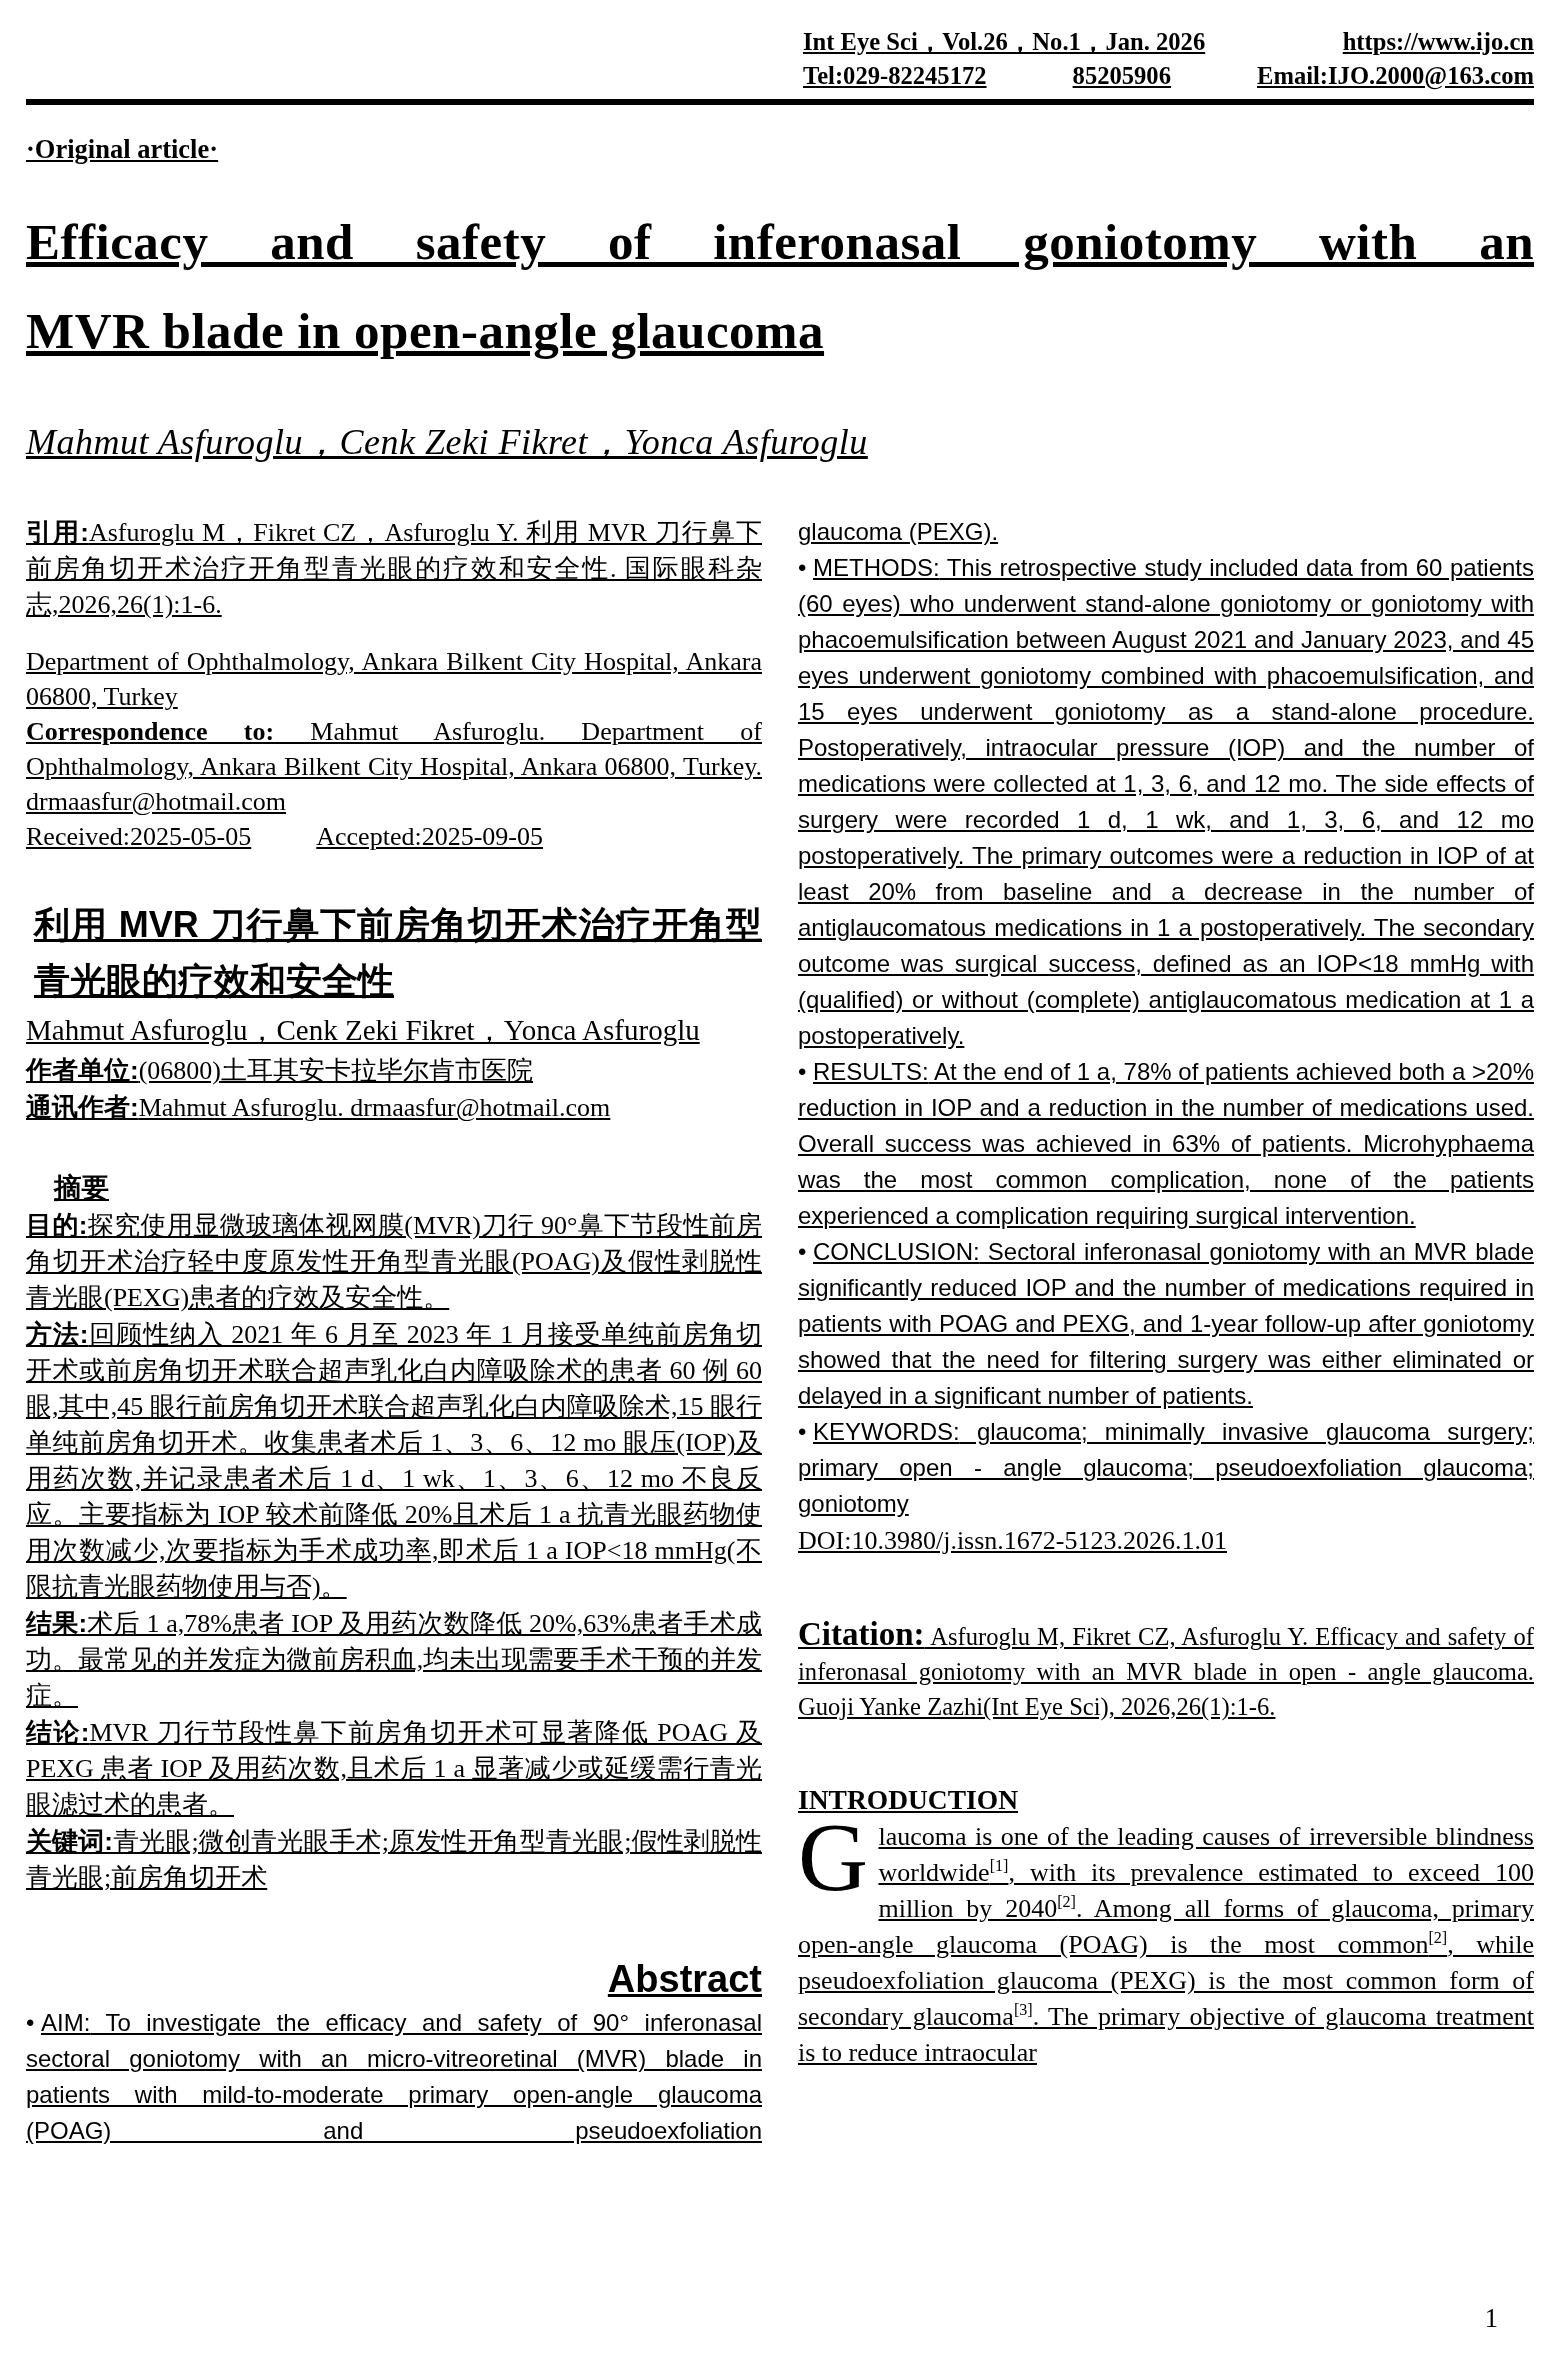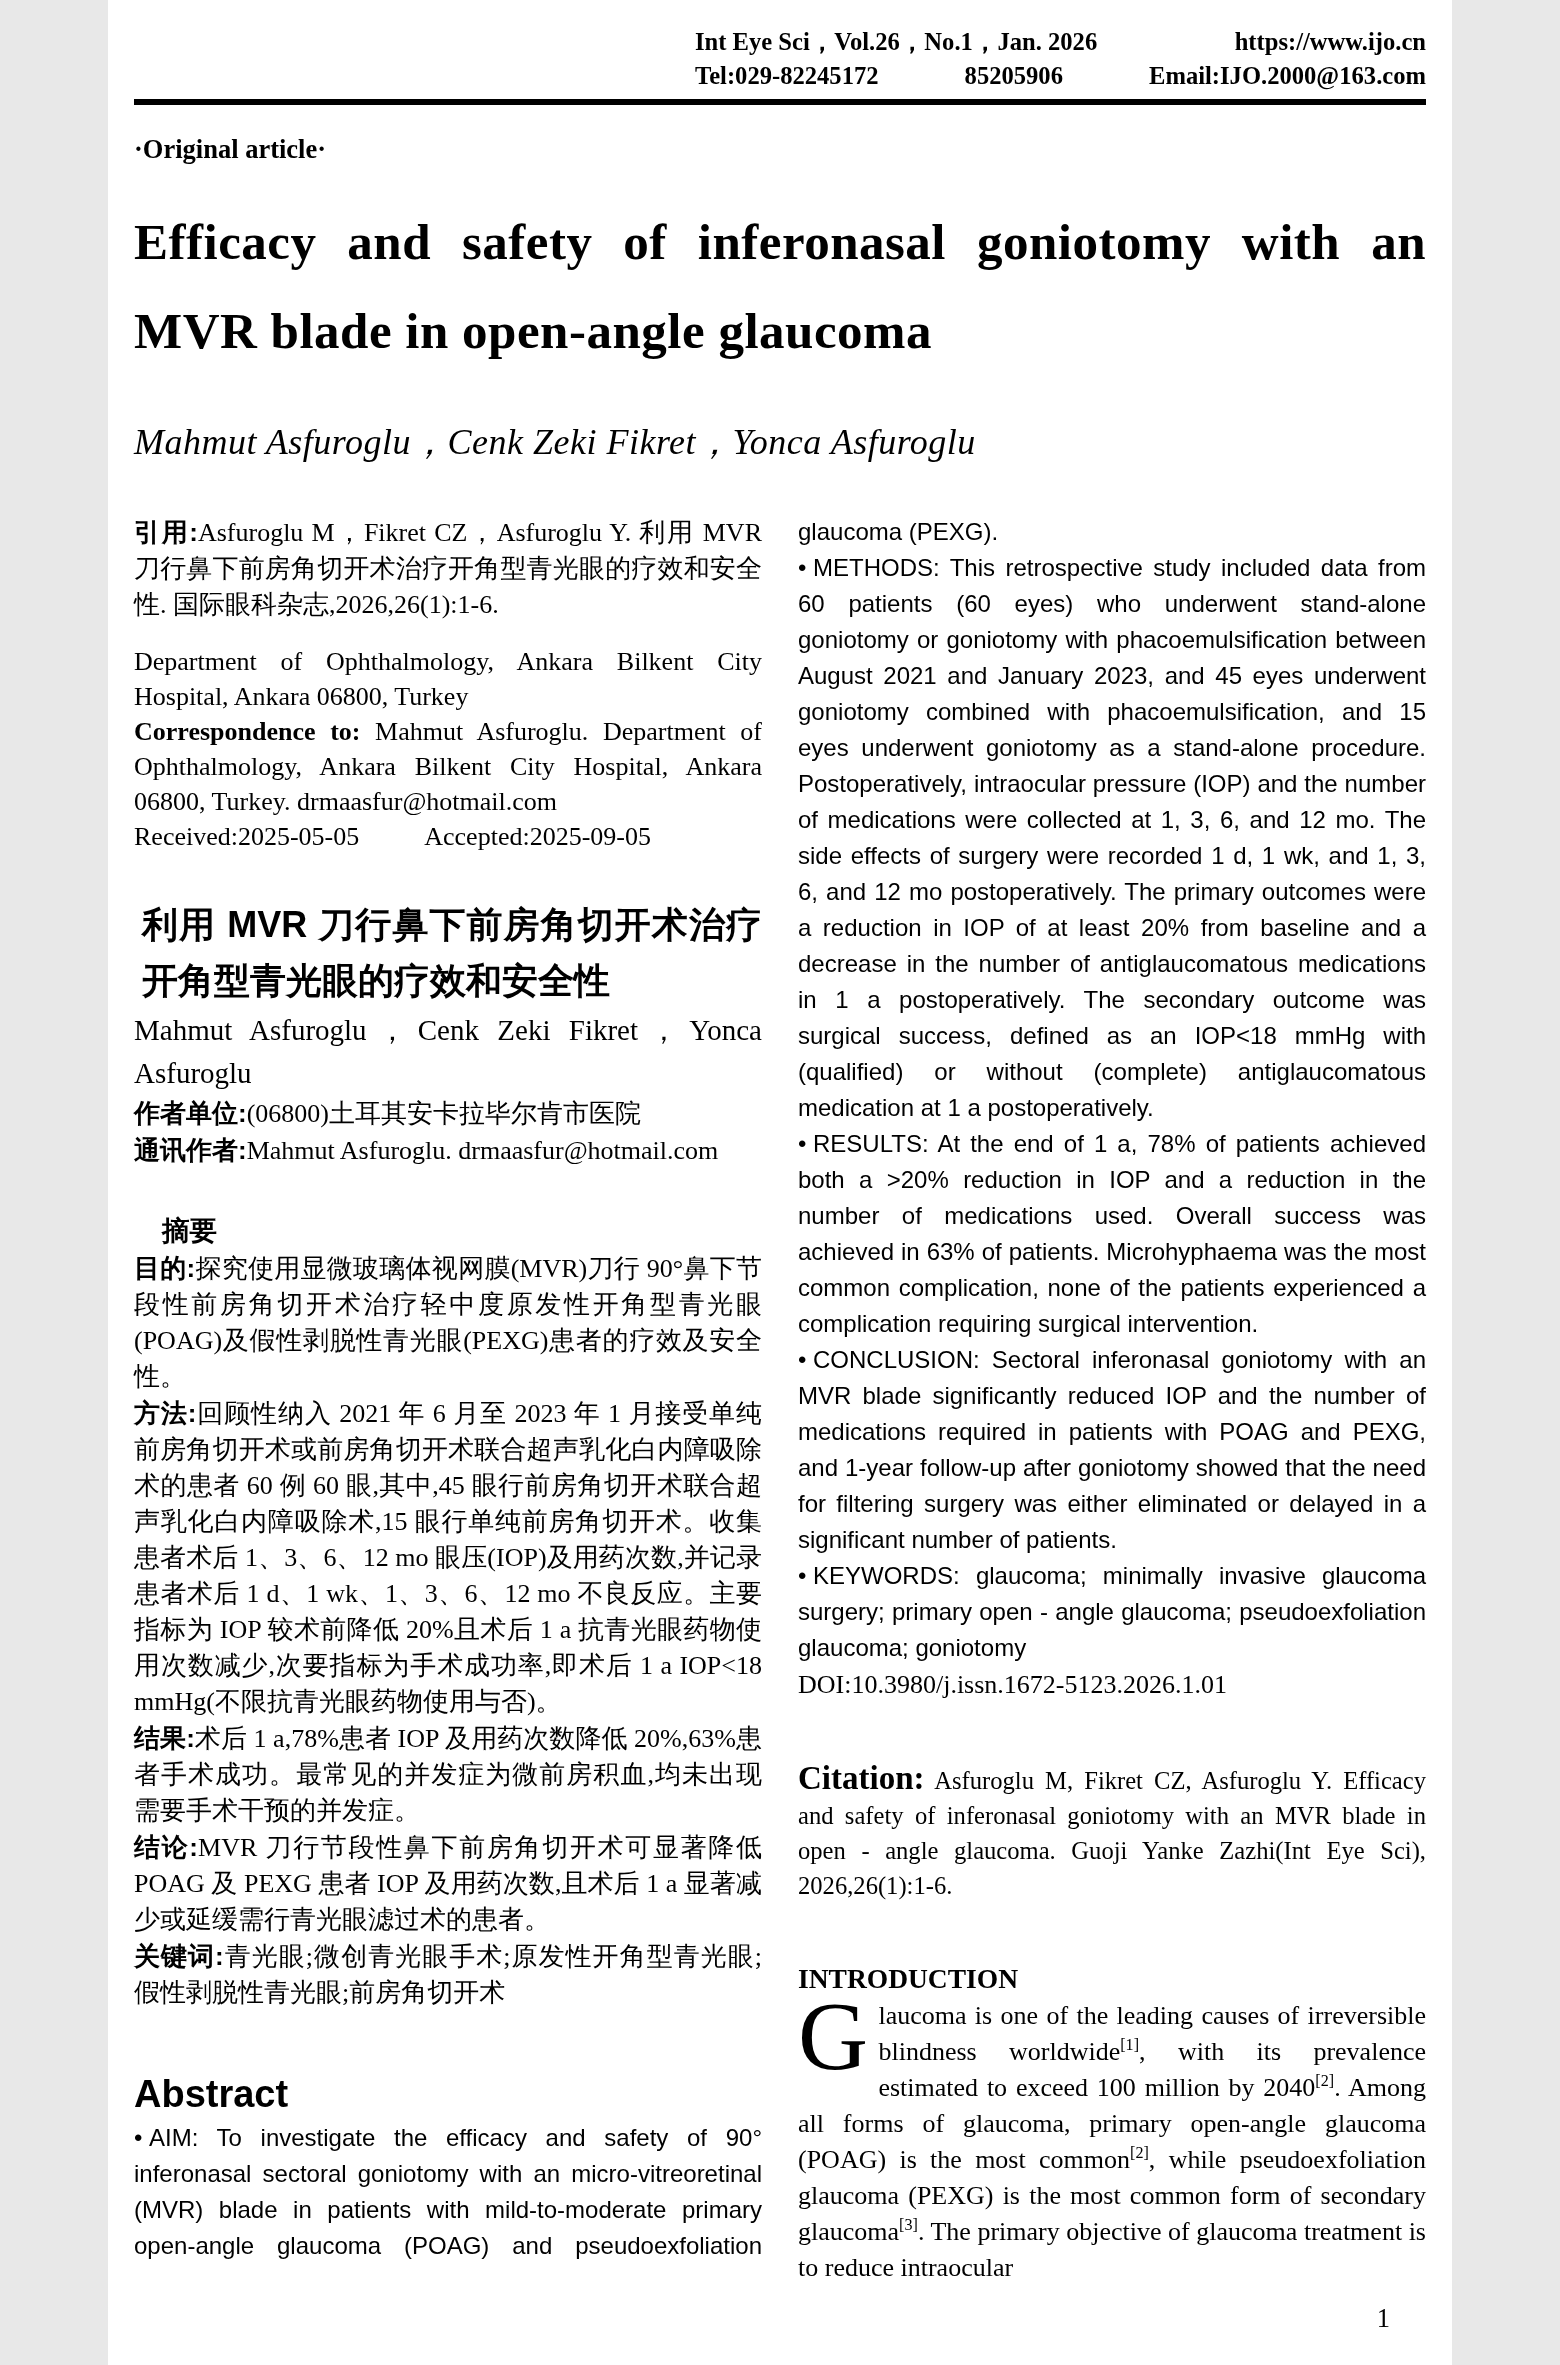--- a/index.html
+++ b/index.html
@@ -1,23 +1,24 @@
 <!DOCTYPE html>
 <html style="font-size:7.6px"><head>
 <meta charset="utf-8">
 <style>
   html,body{margin:0;padding:0;background:#e8e8e8;}
   .sheet{
     position:relative;
-    width:1344px;height:2366px;
+    width:1560px;height:2366px;
     background:#ffffff;
     color:#000;
     margin:0 auto;
     overflow:hidden;
     font-family:"Liberation Serif","DejaVu Serif",serif;
+    text-decoration:underline;
   }
   .inner{padding:24.6px 26px 0 26px;}
   
   .hdr-block{width:731px;margin-left:auto;font-family:"Liberation Serif","DejaVu Serif",serif;font-weight:bold;font-size:24.6px;line-height:34px;}
   .hdr-line{display:flex;justify-content:space-between;}
   .rule{height:6.2px;background:#000;margin-top:6.6px;}
   .article-type{text-align:left;font-weight:bold;font-size:26.5px;margin-top:29px;padding-right:62px;}
   
   .title{font-weight:bold;font-size:51px;line-height:89px;margin-top:33px;letter-spacing:0.5px;}
   .title-l1{text-align:justify;text-align-last:justify;}
@@ -29,21 +30,21 @@
   .serif{font-size:26px;line-height:35px;text-align:justify;}
   .cn{font-size:26px;line-height:36px;text-align:justify;}
   .cnlbl{font-family:"Liberation Sans","DejaVu Sans",sans-serif;font-weight:bold;}
   .sans{font-family:"Liberation Sans","DejaVu Sans",sans-serif;font-size:24px;line-height:36px;text-align:justify;}
   .gap-s{height:21px;} .gap-m{height:43px;} .gap-l{height:57px;}
   .received{display:flex;}
   .received span + span{margin-left:65px;}
   .cn-title{font-family:"Liberation Sans","DejaVu Sans",sans-serif;font-weight:bold;font-size:36px;line-height:56px;text-align:justify;margin-top:0;margin-left:8px;}
   .cn-authors{font-size:29px;line-height:43px;}
   .h-cn{font-family:"Liberation Sans","DejaVu Sans",sans-serif;font-weight:bold;font-size:27.5px;line-height:38px;margin-left:28px;}
-  .h-abs{font-family:"Liberation Sans","DejaVu Sans",sans-serif;font-weight:bold;font-size:38px;line-height:52px;margin-top:0;}
+  .h-abs{font-family:"Liberation Sans","DejaVu Sans",sans-serif;font-weight:bold;font-size:38px;line-height:52px;margin-top:0;text-align:right;}
   .bullet{display:inline-block;margin-right:6.6px;}
   .last-just{text-align-last:justify;}
   .doi{font-size:26px;line-height:38px;}
   .citation{font-size:24.6px;line-height:35px;text-align:justify;}
   .citation .lbl{font-weight:bold;font-size:33px;}
   .h-intro{font-weight:bold;font-size:27.5px;line-height:38px;}
   .intro{font-size:26px;line-height:36px;text-align:justify;}
   .dropcap{float:left;font-size:97px;line-height:71px;padding:2.8px 10.4px 0 0;font-family:"Liberation Serif","DejaVu Serif",serif;}
   sup{font-size:0.62em;line-height:0;vertical-align:super;}
   .page-number{position:absolute;right:62px;bottom:32px;font-size:26.5px;}

